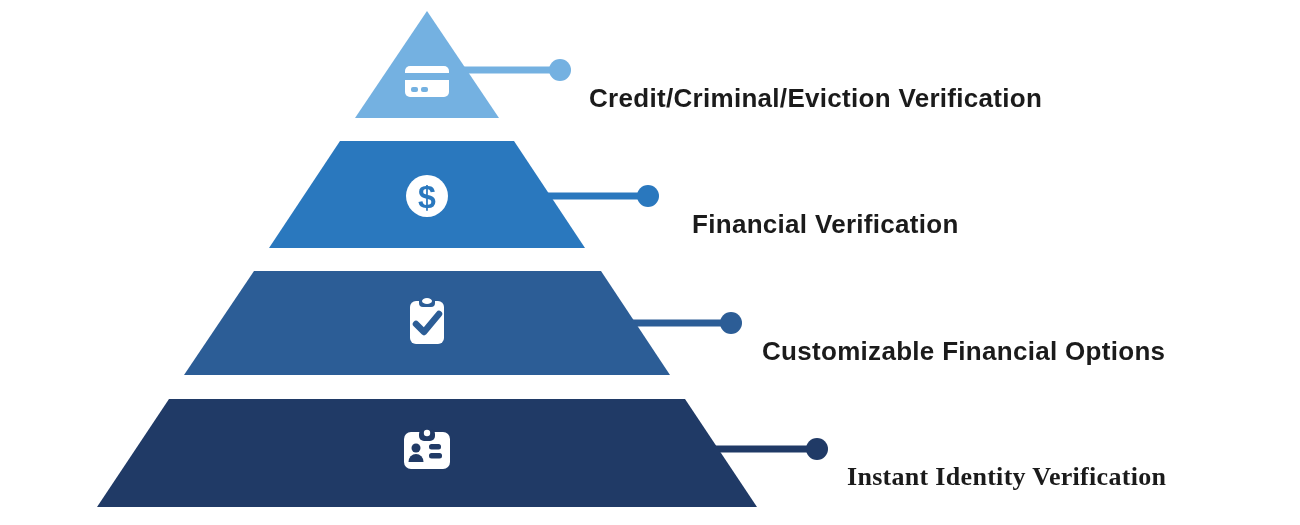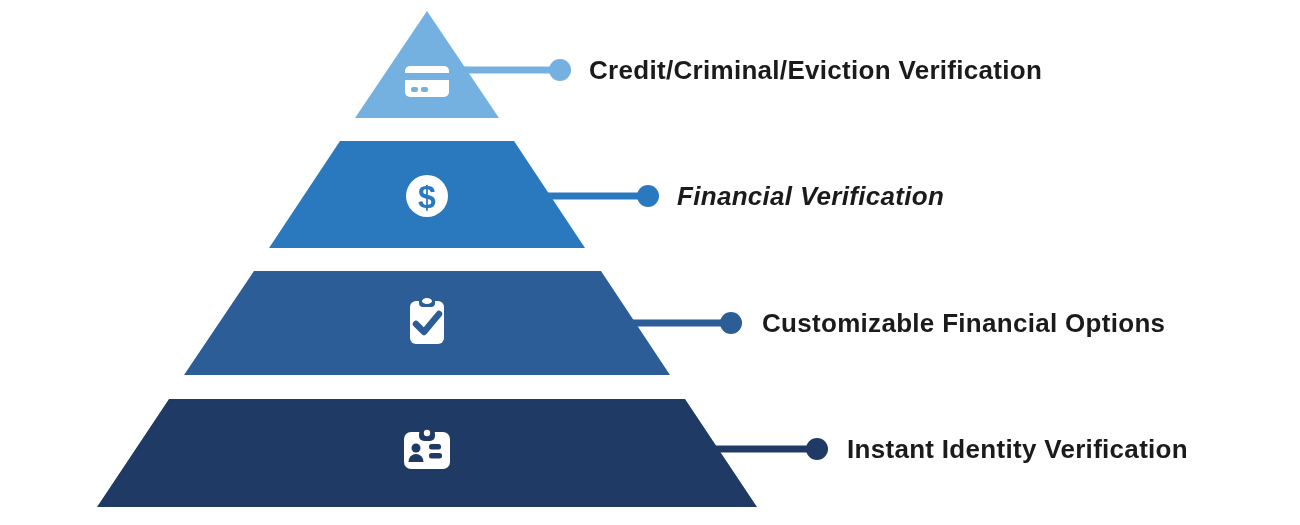--- a/index.html
+++ b/index.html
@@ -13,25 +13,26 @@
   }
   .canvas svg { position: absolute; left: 0; top: 0; }
   .tier-label {
     position: absolute;
     transform: translateY(-50%);
     font-size: 26px;
     font-weight: 600;
     letter-spacing: 0.3px;
     color: var(--text, #1b1b1b);
     white-space: nowrap;
+    margin-top: 28px;
   }
   .lbl-1 { left: 589px; top: 70px; }
-  .lbl-2 { left: 677px; top: 196px; font-style: italic; }
+  .lbl-2 { left: 692px; top: 196px; }
   .lbl-3 { left: 762px; top: 323px; }
-  .lbl-4 { left: 847px; top: 449px; }
+  .lbl-4 { left: 847px; top: 449px; font-family: Liberation Serif, serif; }
   .dollar-glyph {
     font-family: "Liberation Sans", sans-serif;
     font-size: 32px;
     font-weight: bold;
   }
 </style>
 </head>
 <body>
 
 <div class="canvas" style="--text: #1B1B1B; background: rgb(255, 255, 255);">

